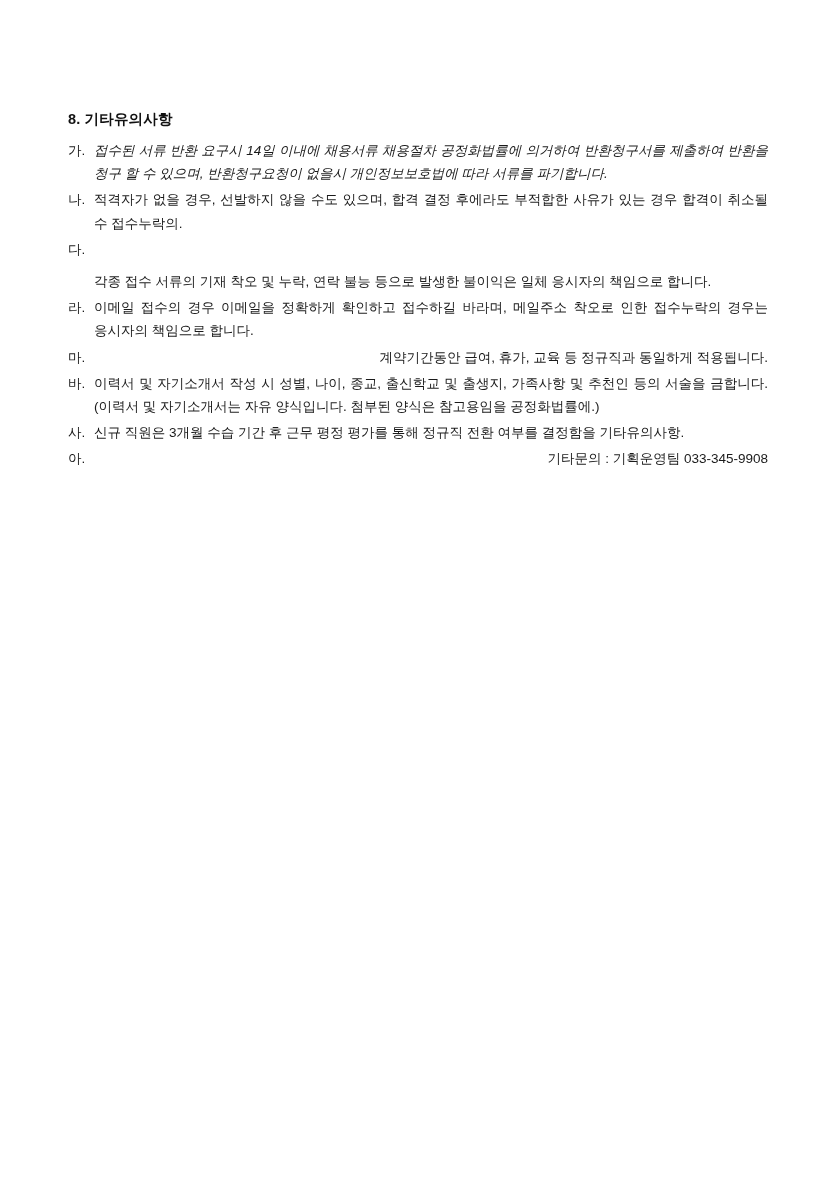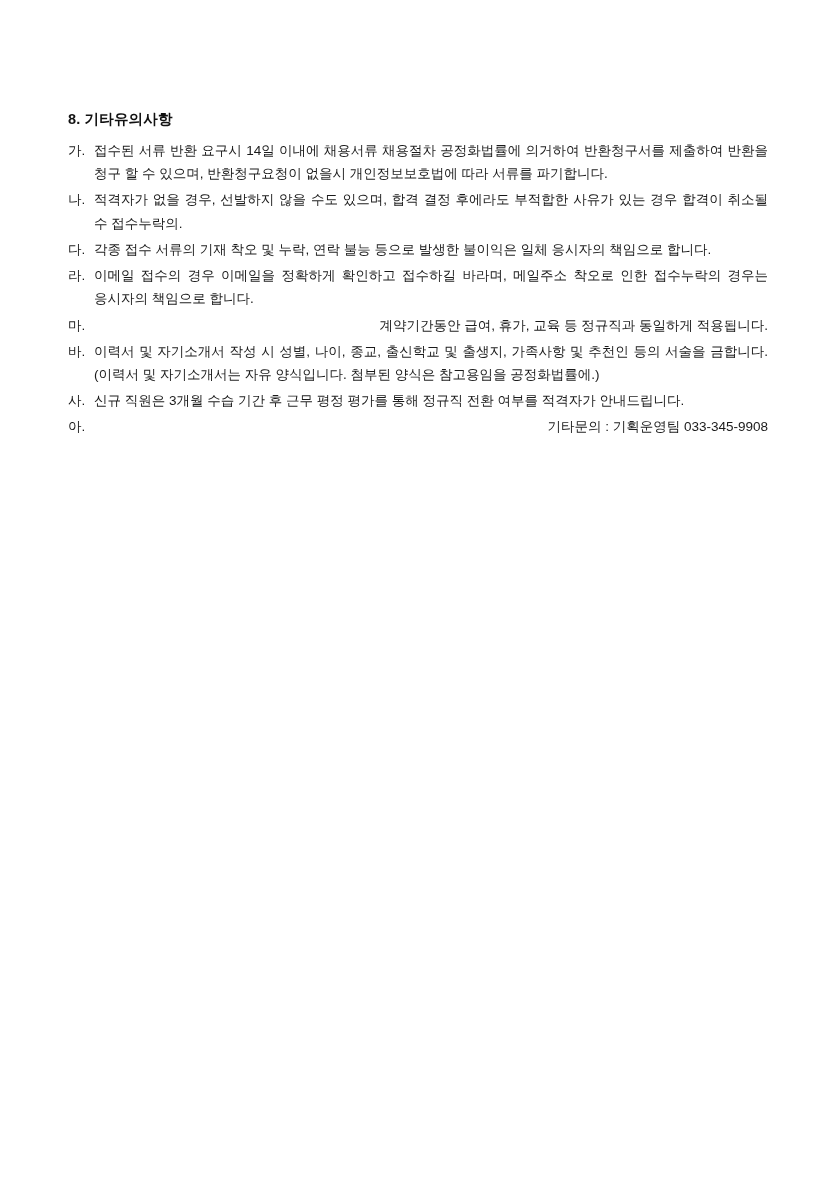--- a/index.html
+++ b/index.html
@@ -58,23 +58,23 @@
     line-height: 1.72;
     text-align: justify;
     text-justify: inter-character;
     color: #1a1a1a;
     word-break: keep-all;
   }
   .body-text.nojustify {
     text-align: right;
   }
   
-  .w-a { max-width: 692px; }
+  .w-a { max-width: 692px; font-style: italic; }
   .w-b { max-width: 692px; }
-  .w-c { max-width: 692px; }
+  .w-c { max-width: 692px; margin-top: 32px; }
   .w-d { max-width: 692px; }
   .w-e { max-width: 692px; }
   .w-f { max-width: 692px; }
   .w-g { max-width: 692px; }
   .w-h { max-width: 692px; }
 </style>
 </head>
 <body>
 
 <div class="page">
@@ -111,21 +111,21 @@
         <span class="body-text w-e nojustify">계약기간동안 급여, 휴가, 교육 등 정규직과 동일하게 적용됩니다.</span>
       </li>
 
       <li class="item">
         <span class="marker">바.</span>
         <span class="body-text w-f">이력서 및 자기소개서 작성 시 성별, 나이, 종교, 출신학교 및 출생지, 가족사항 및 추천인 등의 서술을 금합니다.(이력서 및 자기소개서는 자유 양식입니다. 첨부된 양식은 참고용임을 공정화법률에.)</span>
       </li>
 
       <li class="item">
         <span class="marker">사.</span>
-        <span class="body-text w-g">신규 직원은 3개월 수습 기간 후 근무 평정 평가를 통해 정규직 전환 여부를 적격자가 안내드립니다.</span>
+        <span class="body-text w-g">신규 직원은 3개월 수습 기간 후 근무 평정 평가를 통해 정규직 전환 여부를 결정함을 기타유의사항.</span>
       </li>
 
       <li class="item">
         <span class="marker">아.</span>
         <span class="body-text w-h nojustify">기타문의 : 기획운영팀 033-345-9908</span>
       </li>
 
     </ul>
   </div>
 </div>

